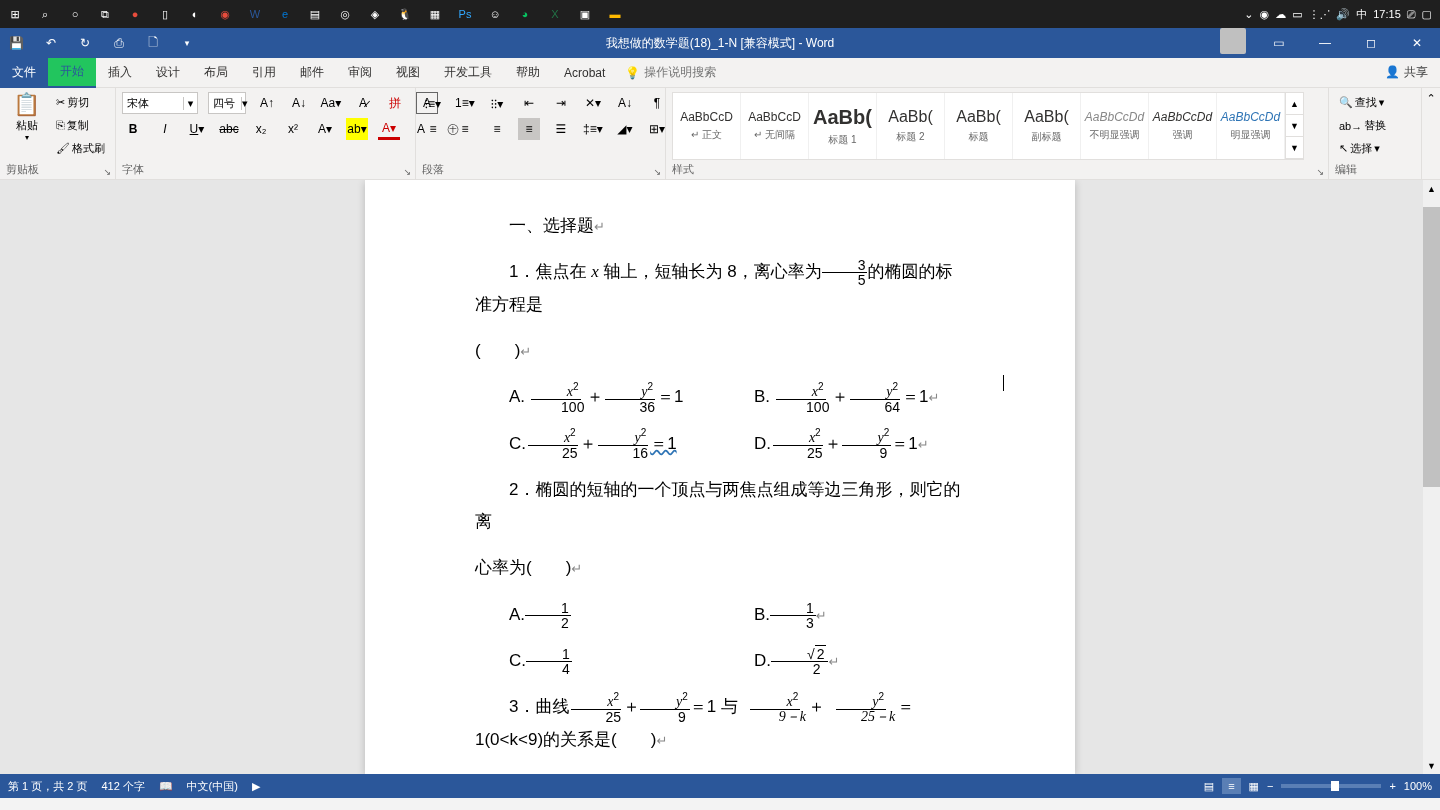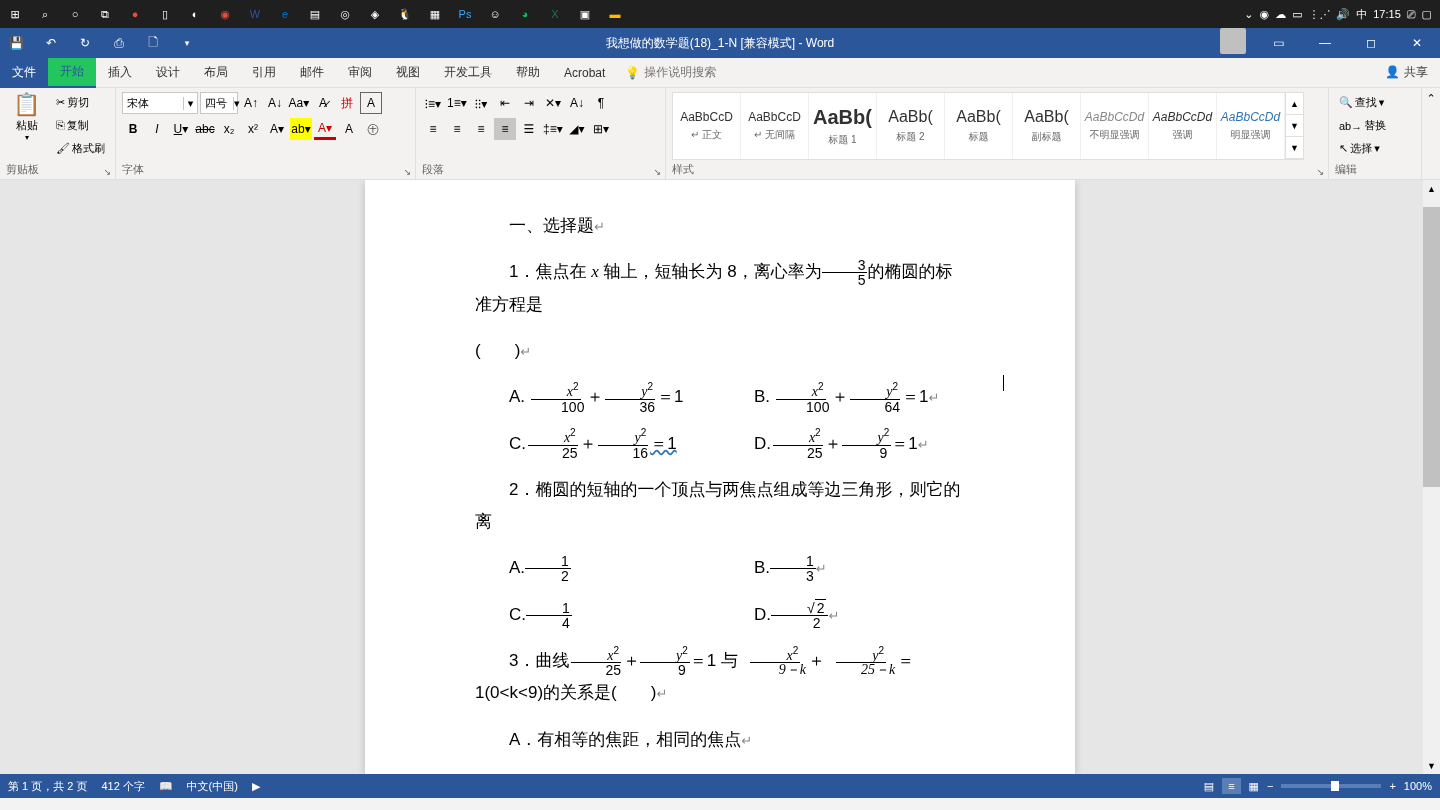--- a/index.html
+++ b/index.html
@@ -23,21 +23,21 @@
 .rgroup{border-right:1px solid #e1dfdd;display:flex;flex-direction:column;justify-content:space-between;padding:4px 6px 2px}
 .rgroup .gname{text-align:left;color:#666;font-size:11px;padding-top:2px;position:relative}
 .rgroup .gname .launcher{position:absolute;right:-2px;bottom:0;font-size:9px}
 .rgroup .gbody{flex:1;display:flex;align-items:flex-start;gap:4px}
 .rbtn{display:flex;align-items:center;gap:2px;padding:2px 3px;cursor:pointer;border:1px solid transparent}
 .vstack{display:flex;flex-direction:column;gap:2px}
 .clipboard .paste{display:flex;flex-direction:column;align-items:center;width:42px}
 .font-select{display:flex;align-items:center;border:1px solid #c8c6c4;background:#fff;height:22px;font-size:11px}
 .font-select input{border:none;width:60px;padding:0 4px;font-size:11px;outline:none}
 .font-select .dd{width:14px;text-align:center;border-left:1px solid #c8c6c4}
-.icon-row{display:flex;gap:2px}
+.icon-row{display:flex;gap:10px}
 .icon-btn{width:22px;height:22px;display:flex;align-items:center;justify-content:center;cursor:pointer;font-size:12px}
 .styles-gallery{display:flex;gap:0;border:1px solid #e1dfdd;background:#fff;height:68px}
 .style-item{width:68px;display:flex;flex-direction:column;align-items:center;justify-content:center;border-right:1px solid #f0f0f0;cursor:pointer}
 .style-item .preview{font-size:12px;color:#323130}
 .style-item .slabel{font-size:10px;color:#666;margin-top:4px}
 .style-item.blue .preview{color:#2e74b5}
 .style-item.big .preview{font-size:20px;font-weight:bold}
 .gallery-scroll{width:18px;display:flex;flex-direction:column;border-left:1px solid #e1dfdd}
 .gallery-scroll div{flex:1;display:flex;align-items:center;justify-content:center;font-size:9px;border-bottom:1px solid #e1dfdd;cursor:pointer}
 .edit-group .vstack .rbtn{width:80px}
@@ -324,20 +324,21 @@
       <span style="flex:1"><span>D.</span><span class="frac">
             <span class="num"><span class="ital">x</span><span class="sup">2</span></span>
             <span class="den">25</span>
           </span><span>＋</span><span class="frac">
             <span class="num"><span class="ital">y</span><span class="sup">2</span></span>
             <span class="den">9</span>
           </span><span>＝1</span><span class="para-mark">↵</span></span>
     </p>
 
     <p style="text-indent:2em">2．椭圆的短轴的一个顶点与两焦点组成等边三角形，则它的离</p>
+    <p><span>心率为(　　)</span><span class="para-mark">↵</span></p>
 
     <p style="display:flex;text-indent:2em">
       <span style="flex:1"><span>A.</span><span class="frac">
             <span class="num">1</span>
             <span class="den">2</span>
           </span></span>
       <span style="flex:1"><span>B.</span><span class="frac">
             <span class="num">1</span>
             <span class="den">3</span>
           </span><span class="para-mark">↵</span></span>

